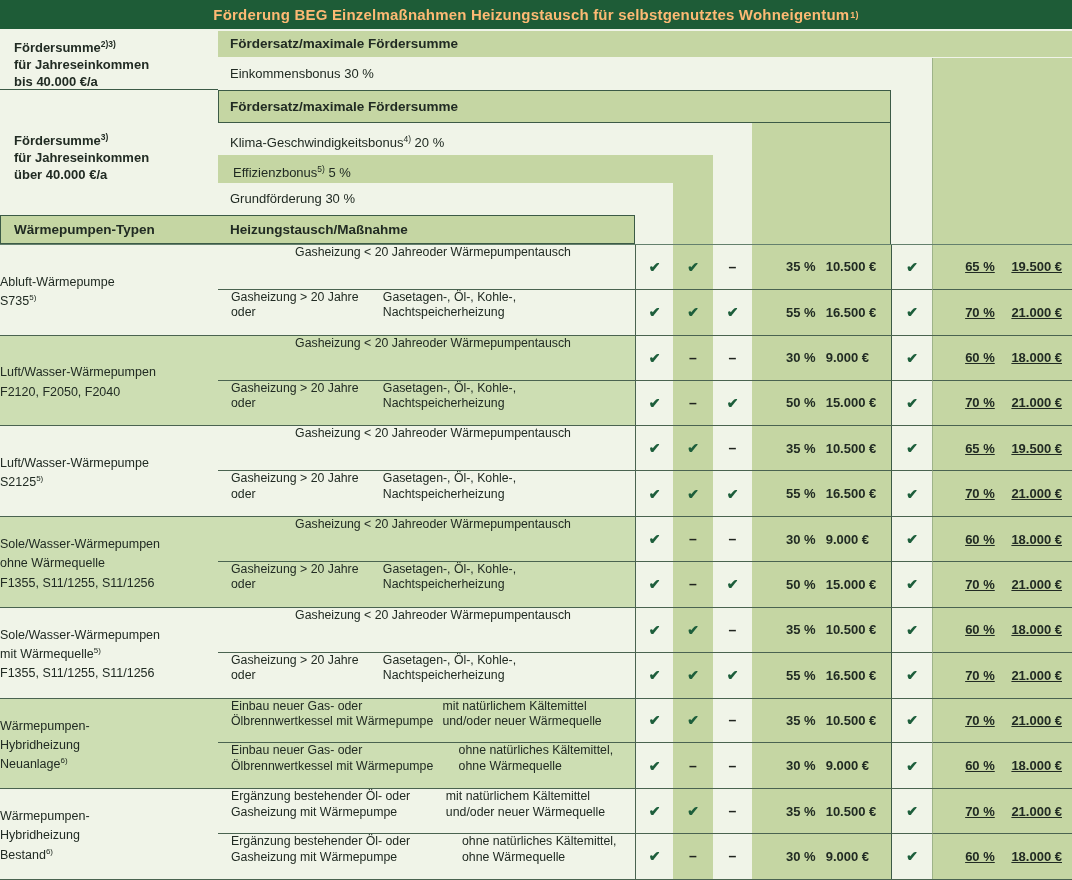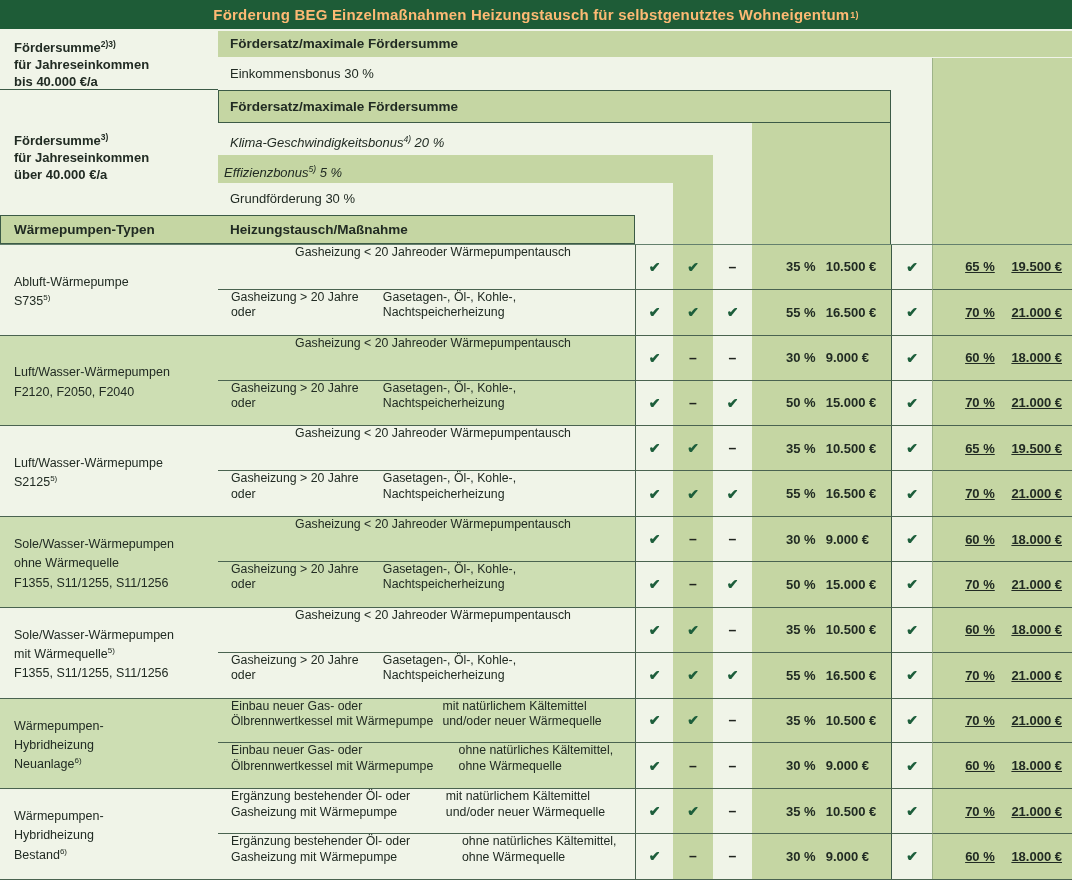--- a/index.html
+++ b/index.html
@@ -28,39 +28,39 @@
   .barE   { left:218px; top:155px; width:495px; height:28px; }
   .col2h  { left:673px; top:183px; width:40px;  height:62px; }
   .barWP  { left:0;     top:215px; width:635px; height:29px; border:1px solid #3c5a46; }
   .hline90 { left:0; top:89px; width:218px; height:1px; background:#3c5a46; }
   .hdr-bottom { left:0; top:244px; width:1072px; height:1px; background:#64806d; }
   .htext { position:absolute; white-space:nowrap; }
   .b { font-weight:700; }
   .t-barA { left:230px; top:31px;  line-height:26px; font-size:13.5px; }
   .t-eink { left:230px; top:59px;  line-height:30px; font-size:13px; }
   .t-barB { left:230px; top:91px;  line-height:31px; font-size:13.5px; }
-  .t-klim { left:230px; top:124px; line-height:30px; font-size:13px;font-style:italic; }
-  .t-effi { left:224px; top:155px; line-height:28px; font-size:13px;font-style:italic; }
+  .t-klim { left:230px; top:124px; line-height:30px; font-size:13px; }
+  .t-effi { left:233px; top:155px; line-height:28px; font-size:13px; }
   .t-grun { left:230px; top:184px; line-height:30px; font-size:13px; }
   .t-wpt  { left:14px;  top:216px; line-height:27px; font-size:13.5px; }
   .t-hzm  { left:230px; top:216px; line-height:27px; font-size:13.5px; }
   .htext sup { font-size:8.5px; }
   .lblock { position:absolute; left:14px; font-size:13px; font-weight:700; line-height:17px; }
   .lb1 { top:36px; } .lb2 { top:129px; }
   .lblock sup { font-size:8.5px; }
   
   .tbody { position:absolute; left:0; top:245px; width:1072px; height:635px; }
   .group {
     display:grid; height:90.714px;
     grid-template-columns:218px 417px 38px 40px 39px 139px 41px 140px;
     grid-template-rows:1fr 1fr;
     border-bottom:1px solid #4a6350;
   }
   .cell { display:flex; align-items:center; }
-  .c-type { grid-row:1 / span 2; flex-direction:column; align-items:flex-start; justify-content:center; padding-left:14px; font-size:12.5px; line-height:16px; }
+  .c-type { grid-row:1 / span 2; flex-direction:column; align-items:flex-start; justify-content:center; font-size:12.5px; line-height:16px; }
   .c-type sup { font-size:8px; }
   .c-measure { align-items:flex-start; justify-content:center; padding-left:13px; font-size:12.3px; line-height:15.5px; }
   .shade-light .c-type, .shade-light .c-measure { background:#f0f4e8; }
   .shade-green .c-type, .shade-green .c-measure { background:#cddeb3; }
   .sl { background:#f0f4e8; }   
   .sg { background:#c5d6a3; }   
   .c1 { border-left:1px solid #4a6350; }
   .c5 { border-left:1px solid #3c5a46; }
   .c6 { border-left:1px solid rgba(70,100,78,.30);text-decoration:underline; }
   .r1 { border-bottom:1px solid #4a6350; }

